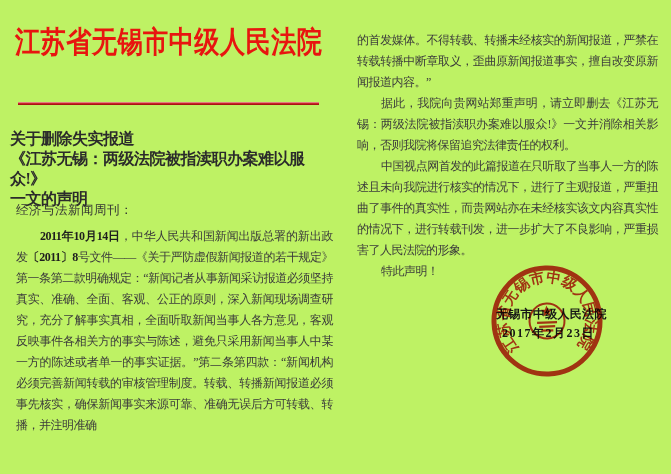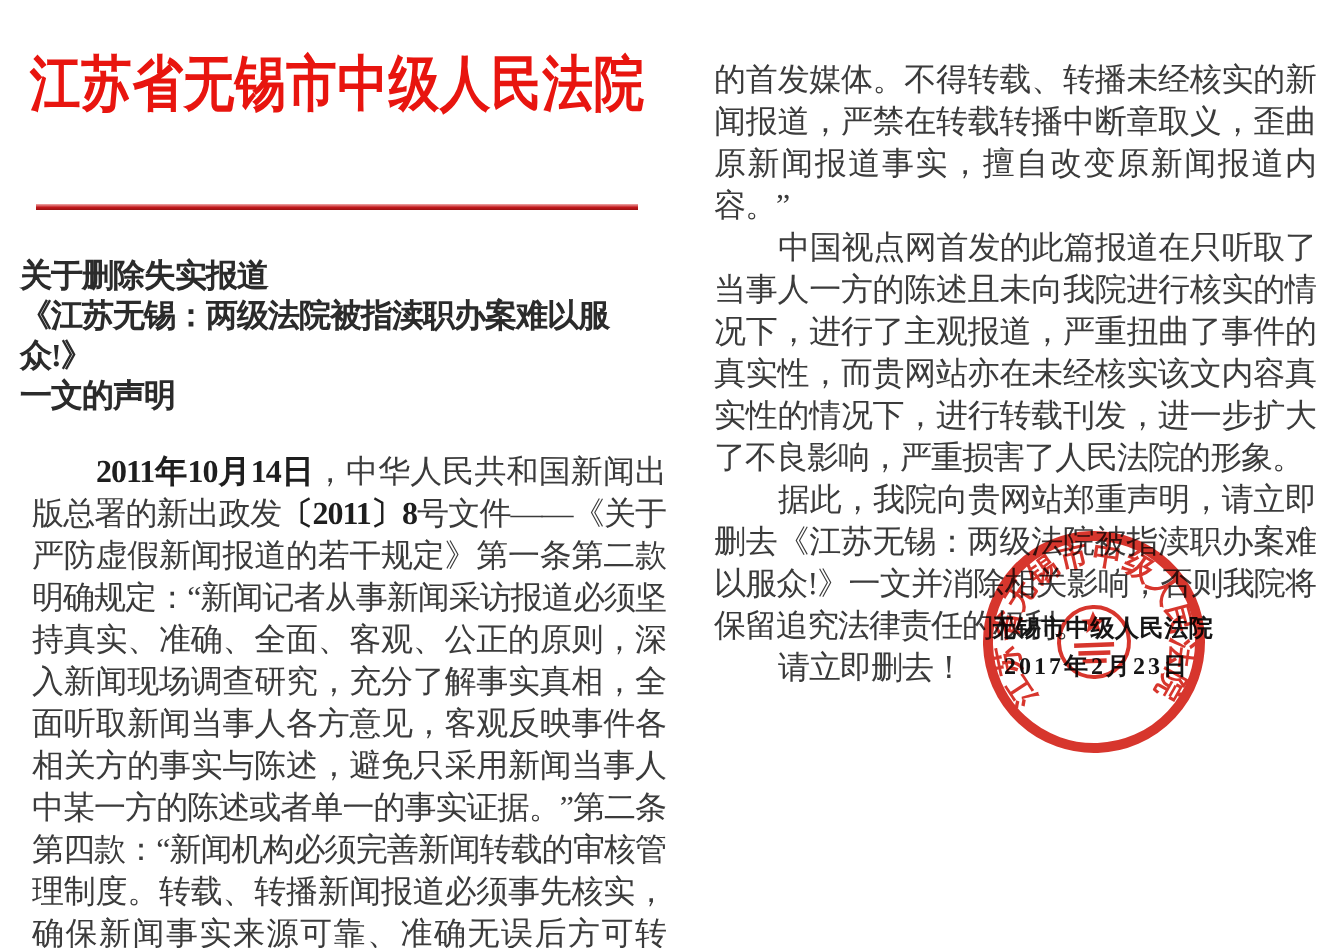--- a/index.html
+++ b/index.html
@@ -1,17 +1,17 @@
 <!DOCTYPE html>
 <html><head>
 <meta charset="utf-8">
 <style>
   html,body{margin:0;padding:0;background:#e9e9e9;}
   #page{
-    position:relative;width:671px;height:474px;background:#ffffff;overflow:hidden;
+    position:relative;width:671px;height:474px;background:#bef264;overflow:hidden;
     font-family:"Liberation Serif","DejaVu Serif",serif;
   }
   .court-header{
     position:absolute;left:15px;top:22px;margin:0;white-space:nowrap;
     font-size:30px;font-weight:bold;color:#e8150f;
     transform:scaleX(0.84);transform-origin:left top;letter-spacing:0.5px;
   }
   .divider{
     position:absolute;left:18px;top:102px;width:301px;height:3px;
     background:linear-gradient(to bottom,#f0a9a9 0%,#c2191c 55%,#991010 100%);
@@ -19,21 +19,21 @@
   .title-block{
     position:absolute;left:10px;top:129px;width:322px;
     font-weight:bold;color:#2b2b2b;font-size:16px;line-height:20px;letter-spacing:-0.5px;
   }
   .salutation{
     position:absolute;left:16px;top:202px;font-size:12.5px;color:#333;letter-spacing:0.5px;
   }
   .left-body{position:absolute;left:16px;top:226px;width:317px;}
   .right-body{position:absolute;left:357px;top:30px;width:301px;}
   p.doc-para{
-    margin:0;font-size:16px;line-height:21px;letter-spacing:-0.5px;
+    margin:0;font-size:12px;line-height:21px;letter-spacing:-0.5px;
     text-align:justify;color:#3b3b3b;text-indent:2em;
   }
   p.doc-para.no-indent{text-indent:0;}
   .b{font-weight:bold;color:#1e1e1e;}
   .sig-court{
     position:absolute;left:496px;top:306px;width:114px;text-align:left;white-space:nowrap;
     font-size:12px;font-weight:bold;color:#161616;letter-spacing:0.3px;
   }
   .sig-date{
     position:absolute;left:502px;top:325px;width:100px;text-align:left;white-space:nowrap;
@@ -53,30 +53,31 @@
   <h1 class="court-header">江苏省无锡市中级人民法院</h1>
 
   <div class="divider"></div>
 
   <div class="title-block">
     <div>关于删除失实报道</div>
     <div>《江苏无锡：两级法院被指渎职办案难以服众!》</div>
     <div>一文的声明</div>
   </div>
 
+  <div class="salutation">经济与法新闻周刊：</div>
 
   <div class="left-body">
     <p class="doc-para"><span class="b">2011年10月14日</span><span>，中华人民共和国新闻出版总署的新出政发</span><span class="b">〔2011〕8</span><span>号文件——《关于严防虚假新闻报道的若干规定》第一条第二款明确规定：“新闻记者从事新闻采访报道必须坚持真实、准确、全面、客观、公正的原则，深入新闻现场调查研究，充分了解事实真相，全面听取新闻当事人各方意见，客观反映事件各相关方的事实与陈述，避免只采用新闻当事人中某一方的陈述或者单一的事实证据。”第二条第四款：“新闻机构必须完善新闻转载的审核管理制度。转载、转播新闻报道必须事先核实，确保新闻事实来源可靠、准确无误后方可转载、转播，并注明准确</span></p>
   </div>
 
   <div class="right-body">
     <p class="doc-para no-indent">的首发媒体。不得转载、转播未经核实的新闻报道，严禁在转载转播中断章取义，歪曲原新闻报道事实，擅自改变原新闻报道内容。”</p>
+    <p class="doc-para">据此，我院向贵网站郑重声明，请立即删去《江苏无锡：两级法院被指渎职办案难以服众!》一文并消除相关影响，否则我院将保留追究法律责任的权利。</p>
     <p class="doc-para">中国视点网首发的此篇报道在只听取了当事人一方的陈述且未向我院进行核实的情况下，进行了主观报道，严重扭曲了事件的真实性，而贵网站亦在未经核实该文内容真实性的情况下，进行转载刊发，进一步扩大了不良影响，严重损害了人民法院的形象。</p>
-    <p class="doc-para">据此，我院向贵网站郑重声明，请立即删去《江苏无锡：两级法院被指渎职办案难以服众!》一文并消除相关影响，否则我院将保留追究法律责任的权利。</p>
-    <p class="doc-para">请立即删去！</p>
+    <p class="doc-para">特此声明！</p>
   </div>
 
   <div class="sig-court">无锡市中级人民法院</div>
   <div class="sig-date">2017年2月23日</div>
 
   <div class="seal-wrap">
     <svg viewBox="0 0 116 116" xmlns="http://www.w3.org/2000/svg">
       <circle cx="58" cy="58" r="53" fill="none" stroke="#d4261d" stroke-width="5"></circle>
       <path id="sealArc" d="M 32.9,87.9 A 39,39 0 1 1 83.1,87.9" fill="none"></path>
       <text font-size="14.5" font-weight="bold" fill="#d4261d" letter-spacing="0.5" font-family="Liberation Serif, DejaVu Serif, serif">

